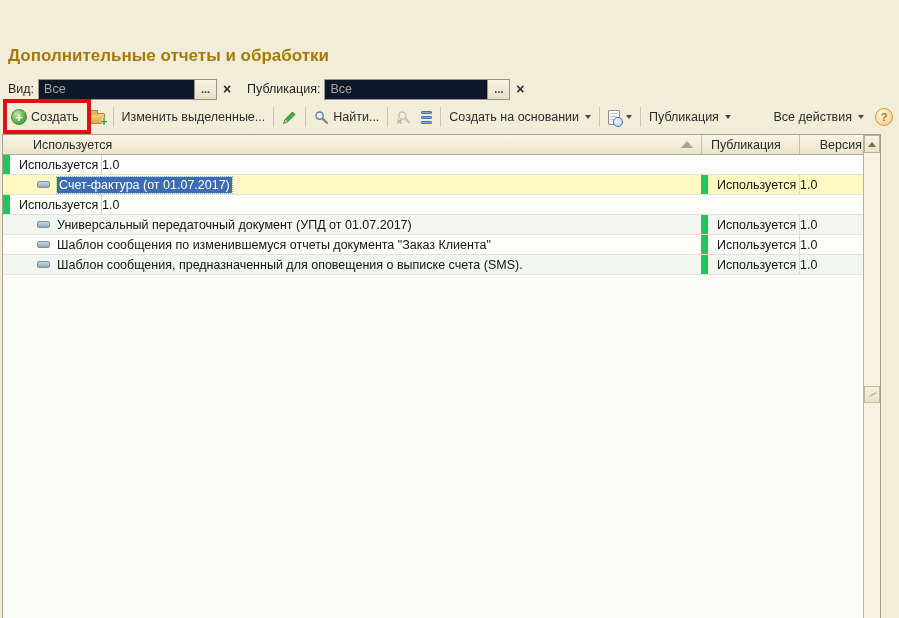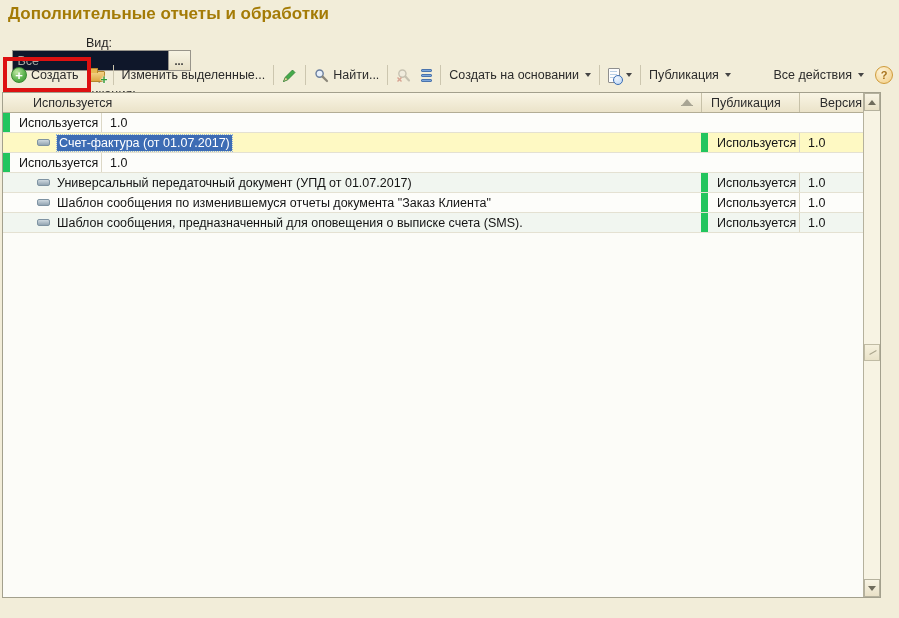--- a/index.html
+++ b/index.html
@@ -1,24 +1,24 @@
 <!DOCTYPE html>
 <html><head>
 <meta charset="utf-8">
 <style>
   * { margin:0; padding:0; box-sizing:border-box; }
   html,body { width:899px; height:618px; }
   body { background:#f2edd9; font-family:"Liberation Sans", sans-serif; overflow:hidden; }
-  .app { position:relative; width:899px; height:533px; background:#f2edd9; }
+  .app { position:relative; width:899px; height:533px; background:#f2edd9;margin-top:42px; }
 
   
   .title { position:absolute; left:8px; top:4px; font-size:17px; font-weight:bold; color:#a47b06; }
 
   
-  .filter-row { position:absolute; left:8px; top:36px; height:22px; display:flex; align-items:center;flex-direction:column; }
+  .filter-row { position:absolute; left:8px; top:36px; height:22px; display:flex; align-items:center; }
   .flabel { font-size:12.5px; color:#1e1e1e; margin-right:4px; white-space:nowrap; }
   .finput { height:21px; background:#0f172a; border:1px solid #98948a; display:flex; align-items:center; position:relative; }
   .finput .ph { flex:1; font-size:12.5px; color:#aaa9a2; padding-left:5px; overflow:hidden; white-space:nowrap; }
   .ellipsis-btn { width:22px; height:19px; border:none; border-left:1px solid #98948a; background:linear-gradient(#f7f3e3,#e8e1c8); font-size:11px; font-weight:bold; color:#333; cursor:pointer; line-height:10px; }
   .clear-btn { width:18px; height:21px; border:none; background:transparent; font-size:14px; font-weight:bold; color:#2b2b2b; cursor:pointer; margin-left:1px; }
   .gap { width:11px; }
 
   
   .toolbar { position:absolute; left:6px; top:61px; right:6px; height:28px; display:flex; align-items:center; }
   .tbtn { display:flex; align-items:center; gap:4px; border:none; background:transparent; font-family:"Liberation Sans",sans-serif; font-size:12.5px; color:#2b2b2b; padding:3px 5px; cursor:pointer; white-space:nowrap; }
@@ -56,21 +56,21 @@
   .sort-ic { position:absolute; right:9px; top:6px; width:0; height:0; border-left:5px solid transparent; border-right:5px solid transparent; border-bottom:6px solid #a8a493; }
   .sort-ic::after { content:""; position:absolute; left:-6px; top:6px; width:12px; height:1px; background:#a8a493; }
 
   .tbody { position:absolute; left:0; top:20px; width:860px; bottom:0; background:#fcfcf8; }
   .row { display:flex; height:20px; align-items:center; border-bottom:1px solid #e4e1d2; font-size:12.5px; color:#141414; cursor:default; background:#fdfdfa; }
   .row.stripe { background:#f1f6f0; }
   .row.selected { background:#fef9c3; }
   .cell { height:100%; display:flex; align-items:center; overflow:hidden; white-space:nowrap; }
   .cell.name { width:698px; padding-left:34px; }
   .cell.pub  { width:98px; padding-left:9px; border-left:7px solid #22c55e; }
-  .cell.ver  { width:63px; padding-left:8px; border-left:1px solid #dcd8c6; }
+  .cell.ver  { width:63px; border-left:1px solid #dcd8c6; }
   .row-icon { width:13px; height:7px; background:linear-gradient(#cdd8df,#93a5b2); border:1px solid #7e93a2; border-radius:2px; margin-right:7px; flex:none; }
   .row.selected .ntext { background:#3d6cb4; color:#fff; outline:1px dotted #93b2de; outline-offset:0; padding:1px 2px; }
 
   
   .vscroll { position:absolute; right:0; top:0; bottom:0; width:17px; background:#f7f3e3; border-left:1px solid #b5b19d; }
   .sb-btn { position:absolute; left:0; width:16px; height:18px; background:linear-gradient(#f8f4e4,#e9e1c7); border:1px solid #b5b19d; display:flex; align-items:center; justify-content:center; cursor:pointer; }
   .sb-btn.up { top:0; }
   .sb-btn.down { bottom:0; }
   .tri-up { width:0; height:0; border-left:4px solid transparent; border-right:4px solid transparent; border-bottom:5px solid #6f6c5c; }
   .tri-down { width:0; height:0; border-left:4px solid transparent; border-right:4px solid transparent; border-top:5px solid #6f6c5c; }

